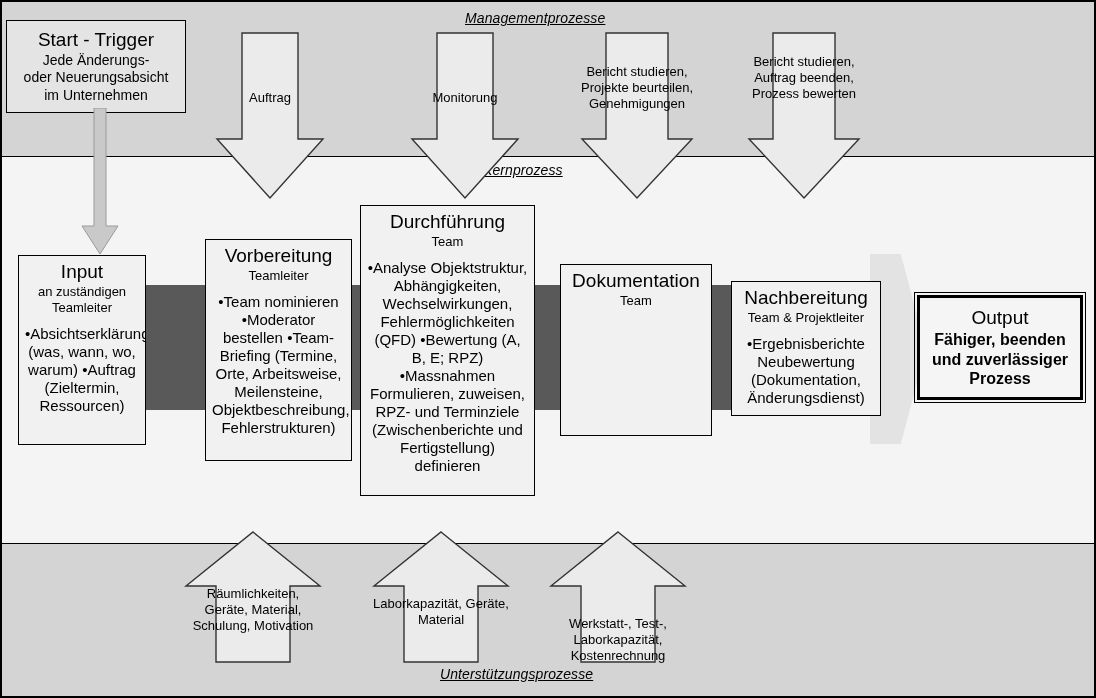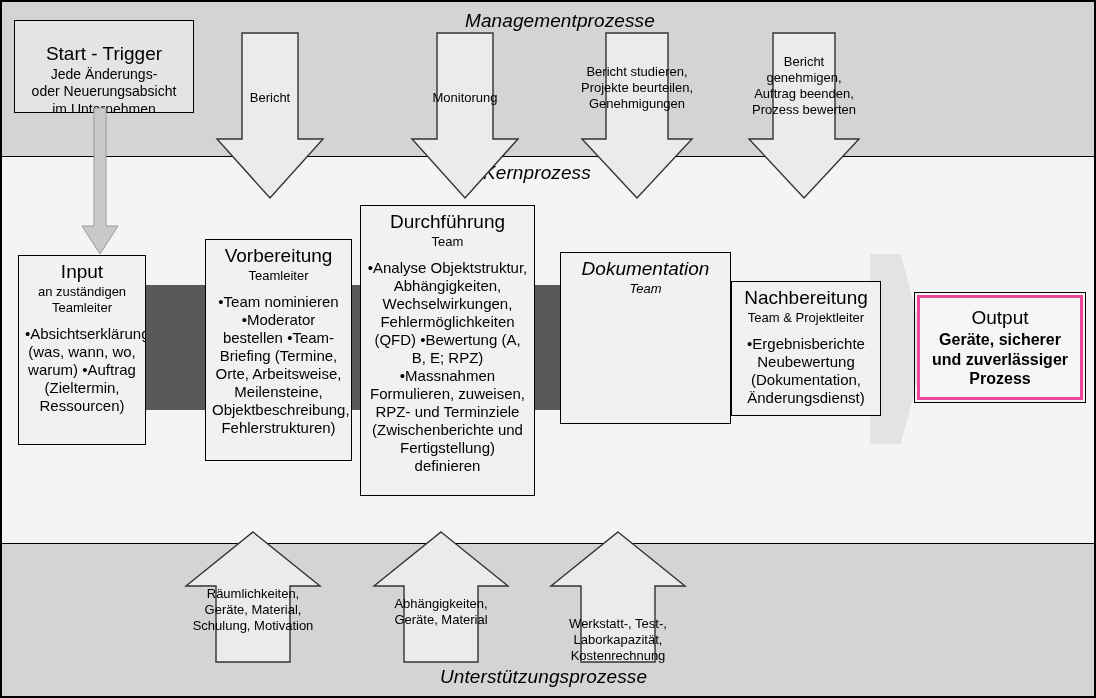--- a/index.html
+++ b/index.html
@@ -44,23 +44,24 @@
   }
   .band-support {
     top: 542px;
     height: 154px;
     background: #d4d4d4;
   }
 
   .band-label {
     position: absolute;
     font-style: italic;
-    font-size: 19px;
+    font-size: 14px;
     white-space: nowrap;
     letter-spacing: 0.1px;
+    text-decoration: underline;
   }
   .band-label-mgmt { top: 8px;  left: 463px; }
   .band-label-core { top: 160px; left: 481px; }
   .band-label-sup  { top: 664px; left: 438px; }
 
   
   .backbone {
     position: absolute;
     left: 140px;
     top: 283px;
@@ -104,38 +105,38 @@
   }
   .box .bx-gap { display:block; height: 9px; }
   .box .bx-main {
     display: block;
     font-size: 15px;
     line-height: 1.2;
   }
 
   
   #box-start {
-    left: 12px; top: 18px; width: 180px; height: 93px;
+    left: 4px; top: 18px; width: 180px; height: 93px;
     background: #e4e4e4;
-    padding-top: 22px;
+    padding-top: 8px;
   }
   #box-start .bx-title { font-size: 19px; }
   #box-start .bx-sub   { font-size: 14px; line-height: 1.22; }
 
   #box-input        { left: 16px;  top: 253px; width: 128px; height: 190px; }
   #box-vorbereitung { left: 188px; top: 237px; width: 147px; height: 222px; margin-left: 15px; }
   #box-durchfuehrung{ left: 358px; top: 203px; width: 175px; height: 291px; text-align: center; }
-  #box-dokumentation{ left: 558px; top: 250px; width: 171px; height: 172px; font-style: italic; }
+  #box-dokumentation{ left: 558px; top: 262px; width: 152px; height: 172px; }
   #box-nachbereitung{ left: 729px; top: 279px; width: 150px; height: 135px; }
 
   
   #box-output {
     left: 915px; top: 293px; width: 166px; height: 105px;
     background: #f5f5f5;
-    border: 3px solid #ec4899;
+    border: 3px solid #000000;
     outline: 1.5px solid #000000;
     outline-offset: 2px;
     padding-top: 9px;
   }
   #box-output .bx-title { font-size: 19px; }
   #box-output .bx-main  { font-size: 16px; font-weight: bold; line-height: 1.22; }
 
   
   .arrow {
     position: absolute;
@@ -206,42 +207,42 @@
   <div class="connector" id="conn-start">
     <svg viewBox="0 0 40 148" preserveAspectRatio="none">
       <polygon class="conn-fill" points="14,0 26,0 26,118 38,118 20,146 2,118 14,118"></polygon>
     </svg>
   </div>
 
   <div class="arrow" id="arr-auftrag">
     <svg viewBox="0 0 110 168" preserveAspectRatio="none">
       <polygon class="arrow-fill" points="27,1 83,1 83,107 108,107 55,166 2,107 27,107"></polygon>
     </svg>
-    <div class="atext">Bericht</div>
+    <div class="atext">Auftrag</div>
   </div>
 
   <div class="arrow" id="arr-monitoring">
     <svg viewBox="0 0 110 168" preserveAspectRatio="none">
       <polygon class="arrow-fill" points="27,1 83,1 83,107 108,107 55,166 2,107 27,107"></polygon>
     </svg>
     <div class="atext">Monitorung</div>
   </div>
 
   <div class="arrow" id="arr-bericht1">
     <svg viewBox="0 0 114 168" preserveAspectRatio="none">
       <polygon class="arrow-fill" points="26,1 88,1 88,107 112,107 57,166 2,107 26,107"></polygon>
     </svg>
     <div class="atext">Bericht studieren, Projekte beurteilen, Genehmigungen</div>
   </div>
 
   <div class="arrow" id="arr-bericht2">
     <svg viewBox="0 0 114 168" preserveAspectRatio="none">
       <polygon class="arrow-fill" points="26,1 88,1 88,107 112,107 57,166 2,107 26,107"></polygon>
     </svg>
-    <div class="atext">Bericht genehmigen, Auftrag beenden, Prozess bewerten</div>
+    <div class="atext">Bericht studieren, Auftrag beenden, Prozess bewerten</div>
   </div>
 
   <div class="box" id="box-input">
     <span class="bx-title">Input</span>
     <span class="bx-sub">an zuständigen Teamleiter</span>
     <span class="bx-gap"></span>
     <span class="bx-main">•Absichtserklärung (was, wann, wo, warum) •Auftrag (Zieltermin, Ressourcen)</span>
   </div>
 
   <div class="box" id="box-vorbereitung">
@@ -266,35 +267,35 @@
 
   <div class="box" id="box-nachbereitung">
     <span class="bx-title">Nachbereitung</span>
     <span class="bx-sub">Team &amp; Projektleiter</span>
     <span class="bx-gap"></span>
     <span class="bx-main">•Ergebnisberichte Neubewertung (Dokumentation, Änderungsdienst)</span>
   </div>
 
   <div class="box" id="box-output">
     <span class="bx-title">Output</span>
-    <span class="bx-main">Geräte, sicherer und zuverlässiger Prozess</span>
+    <span class="bx-main">Fähiger, beenden und zuverlässiger Prozess</span>
   </div>
 
   <div class="arrow" id="arr-sup1">
     <svg viewBox="0 0 138 134" preserveAspectRatio="none">
       <polygon class="arrow-fill" points="69,2 136,56 106,56 106,132 32,132 32,56 2,56"></polygon>
     </svg>
     <div class="atext">Räumlichkeiten, Geräte, Material, Schulung, Motivation</div>
   </div>
 
   <div class="arrow" id="arr-sup2">
     <svg viewBox="0 0 138 134" preserveAspectRatio="none">
       <polygon class="arrow-fill" points="69,2 136,56 106,56 106,132 32,132 32,56 2,56"></polygon>
     </svg>
-    <div class="atext">Abhängigkeiten, Geräte, Material</div>
+    <div class="atext">Laborkapazität, Geräte, Material</div>
   </div>
 
   <div class="arrow" id="arr-sup3">
     <svg viewBox="0 0 138 134" preserveAspectRatio="none">
       <polygon class="arrow-fill" points="69,2 136,56 106,56 106,132 32,132 32,56 2,56"></polygon>
     </svg>
     <div class="atext">Werkstatt-, Test-, Laborkapazität, Kostenrechnung</div>
   </div>
 
 </div>

